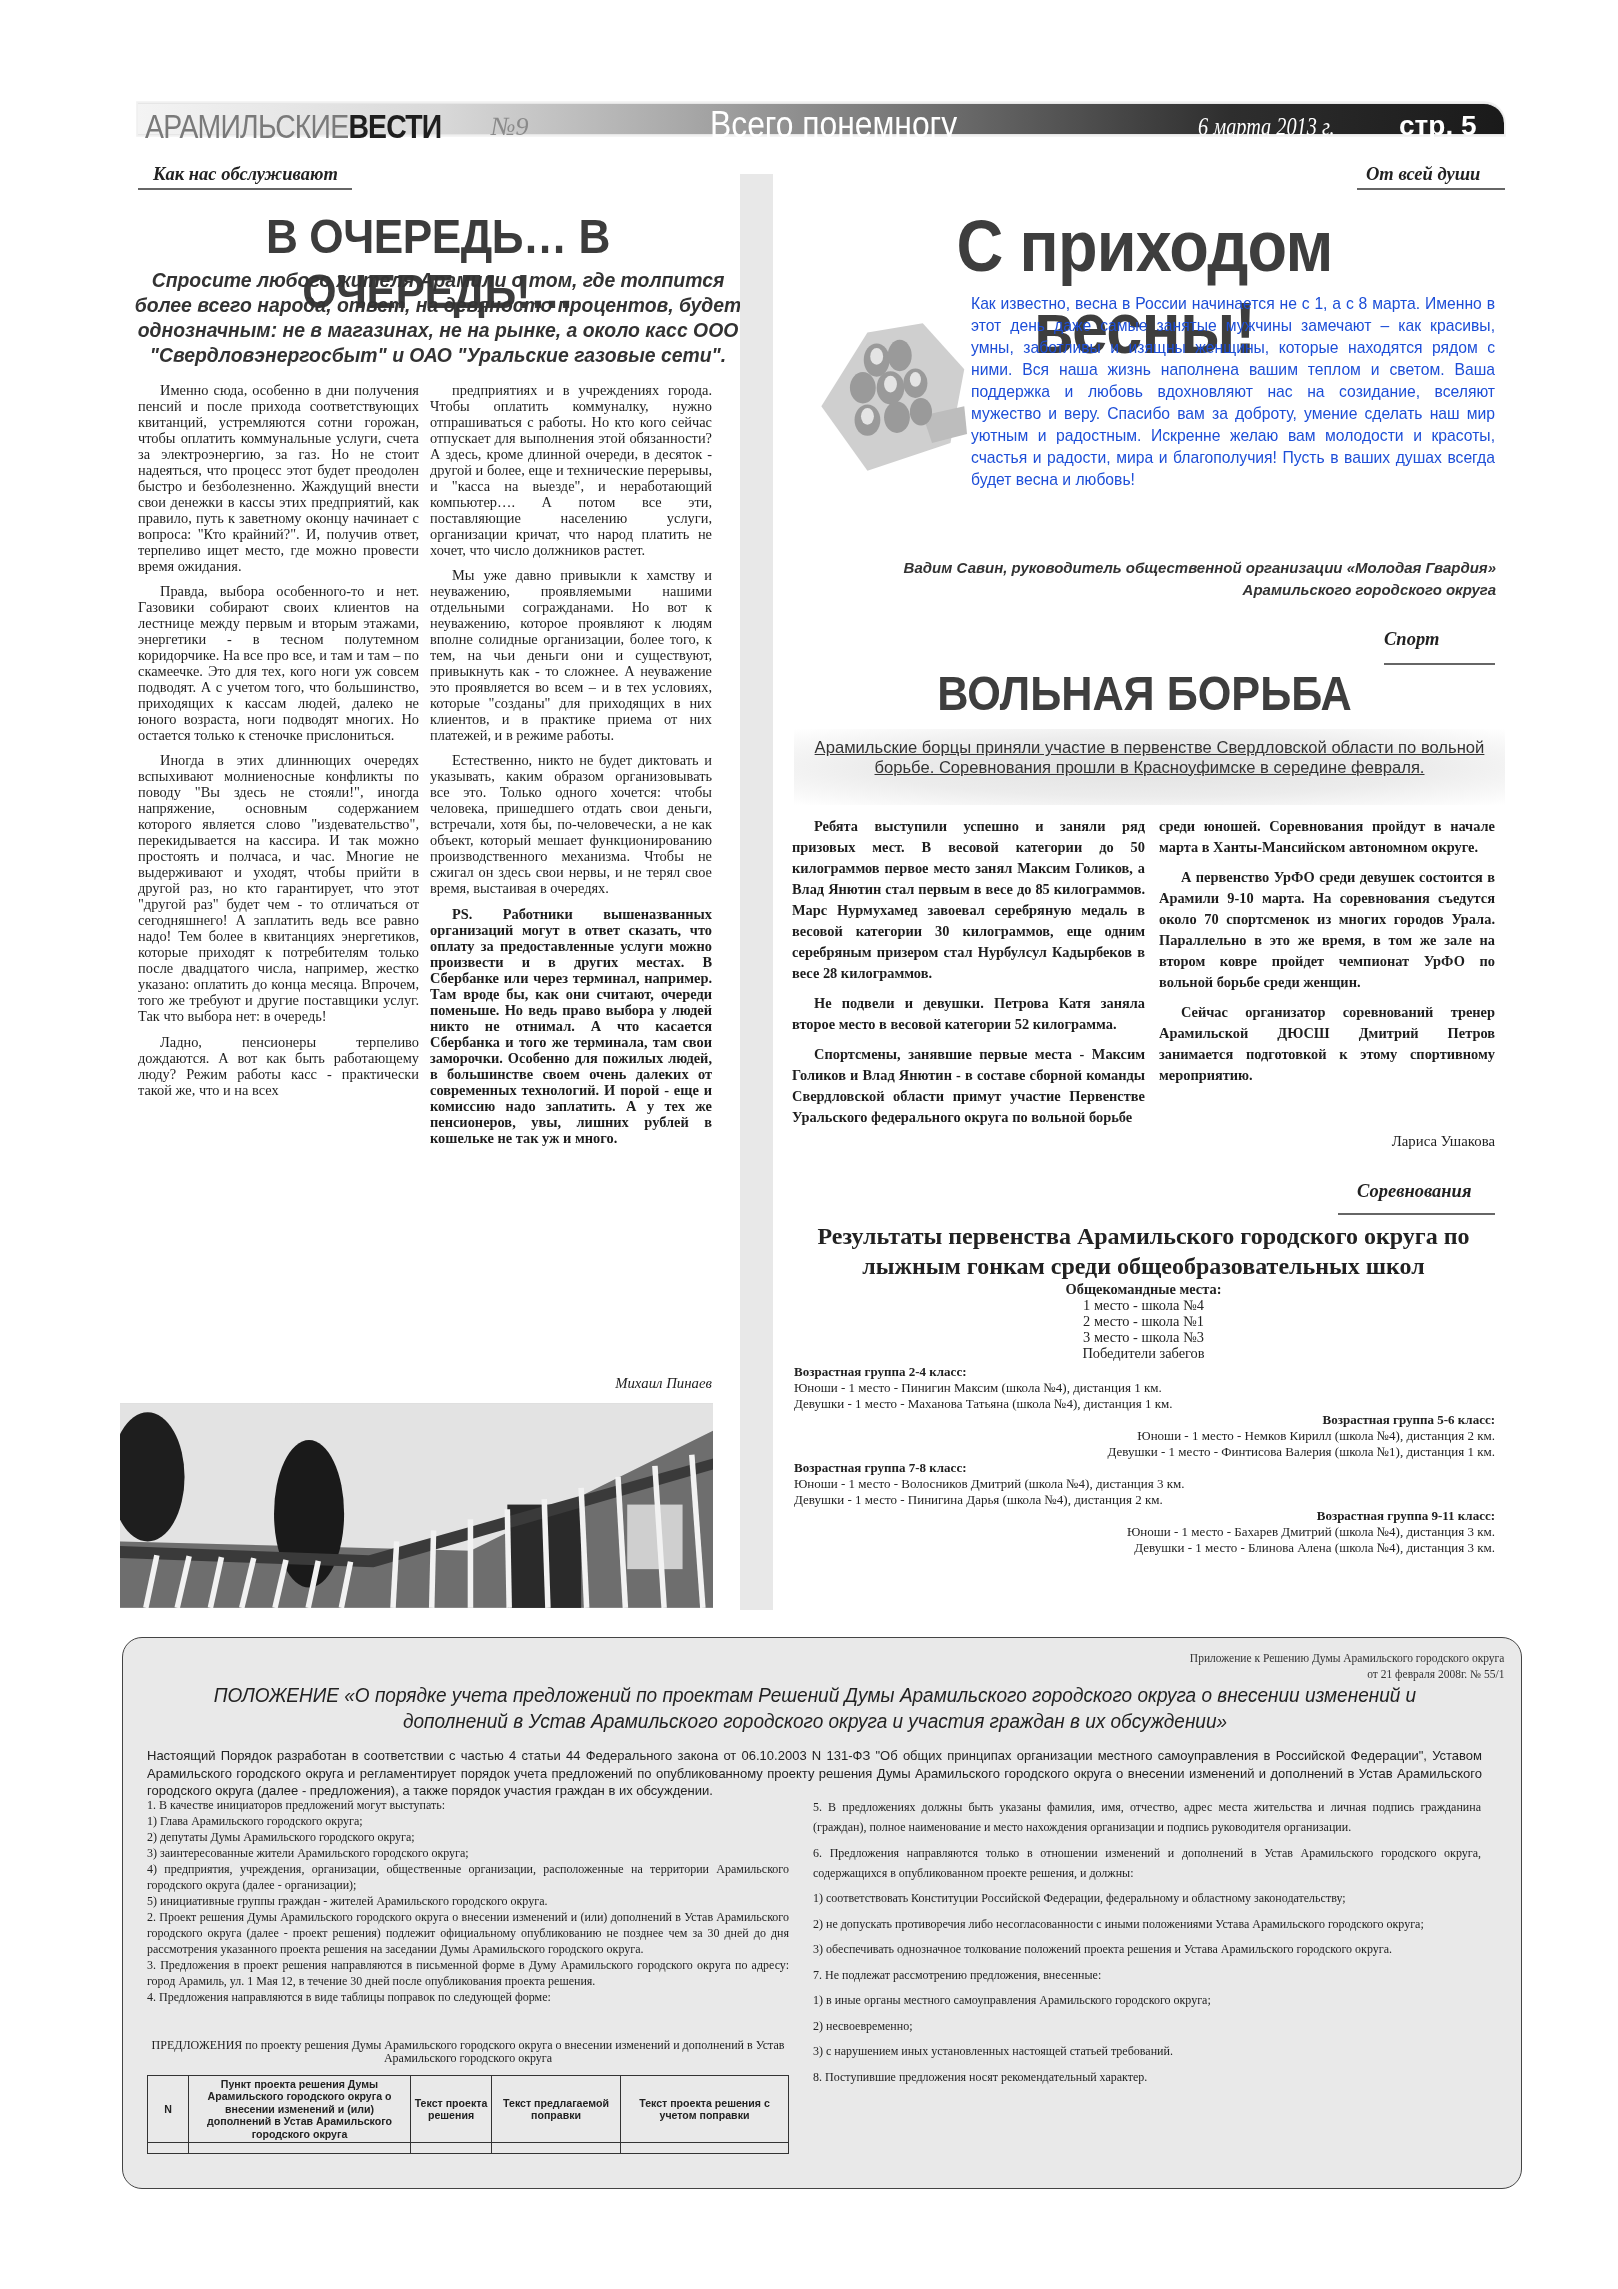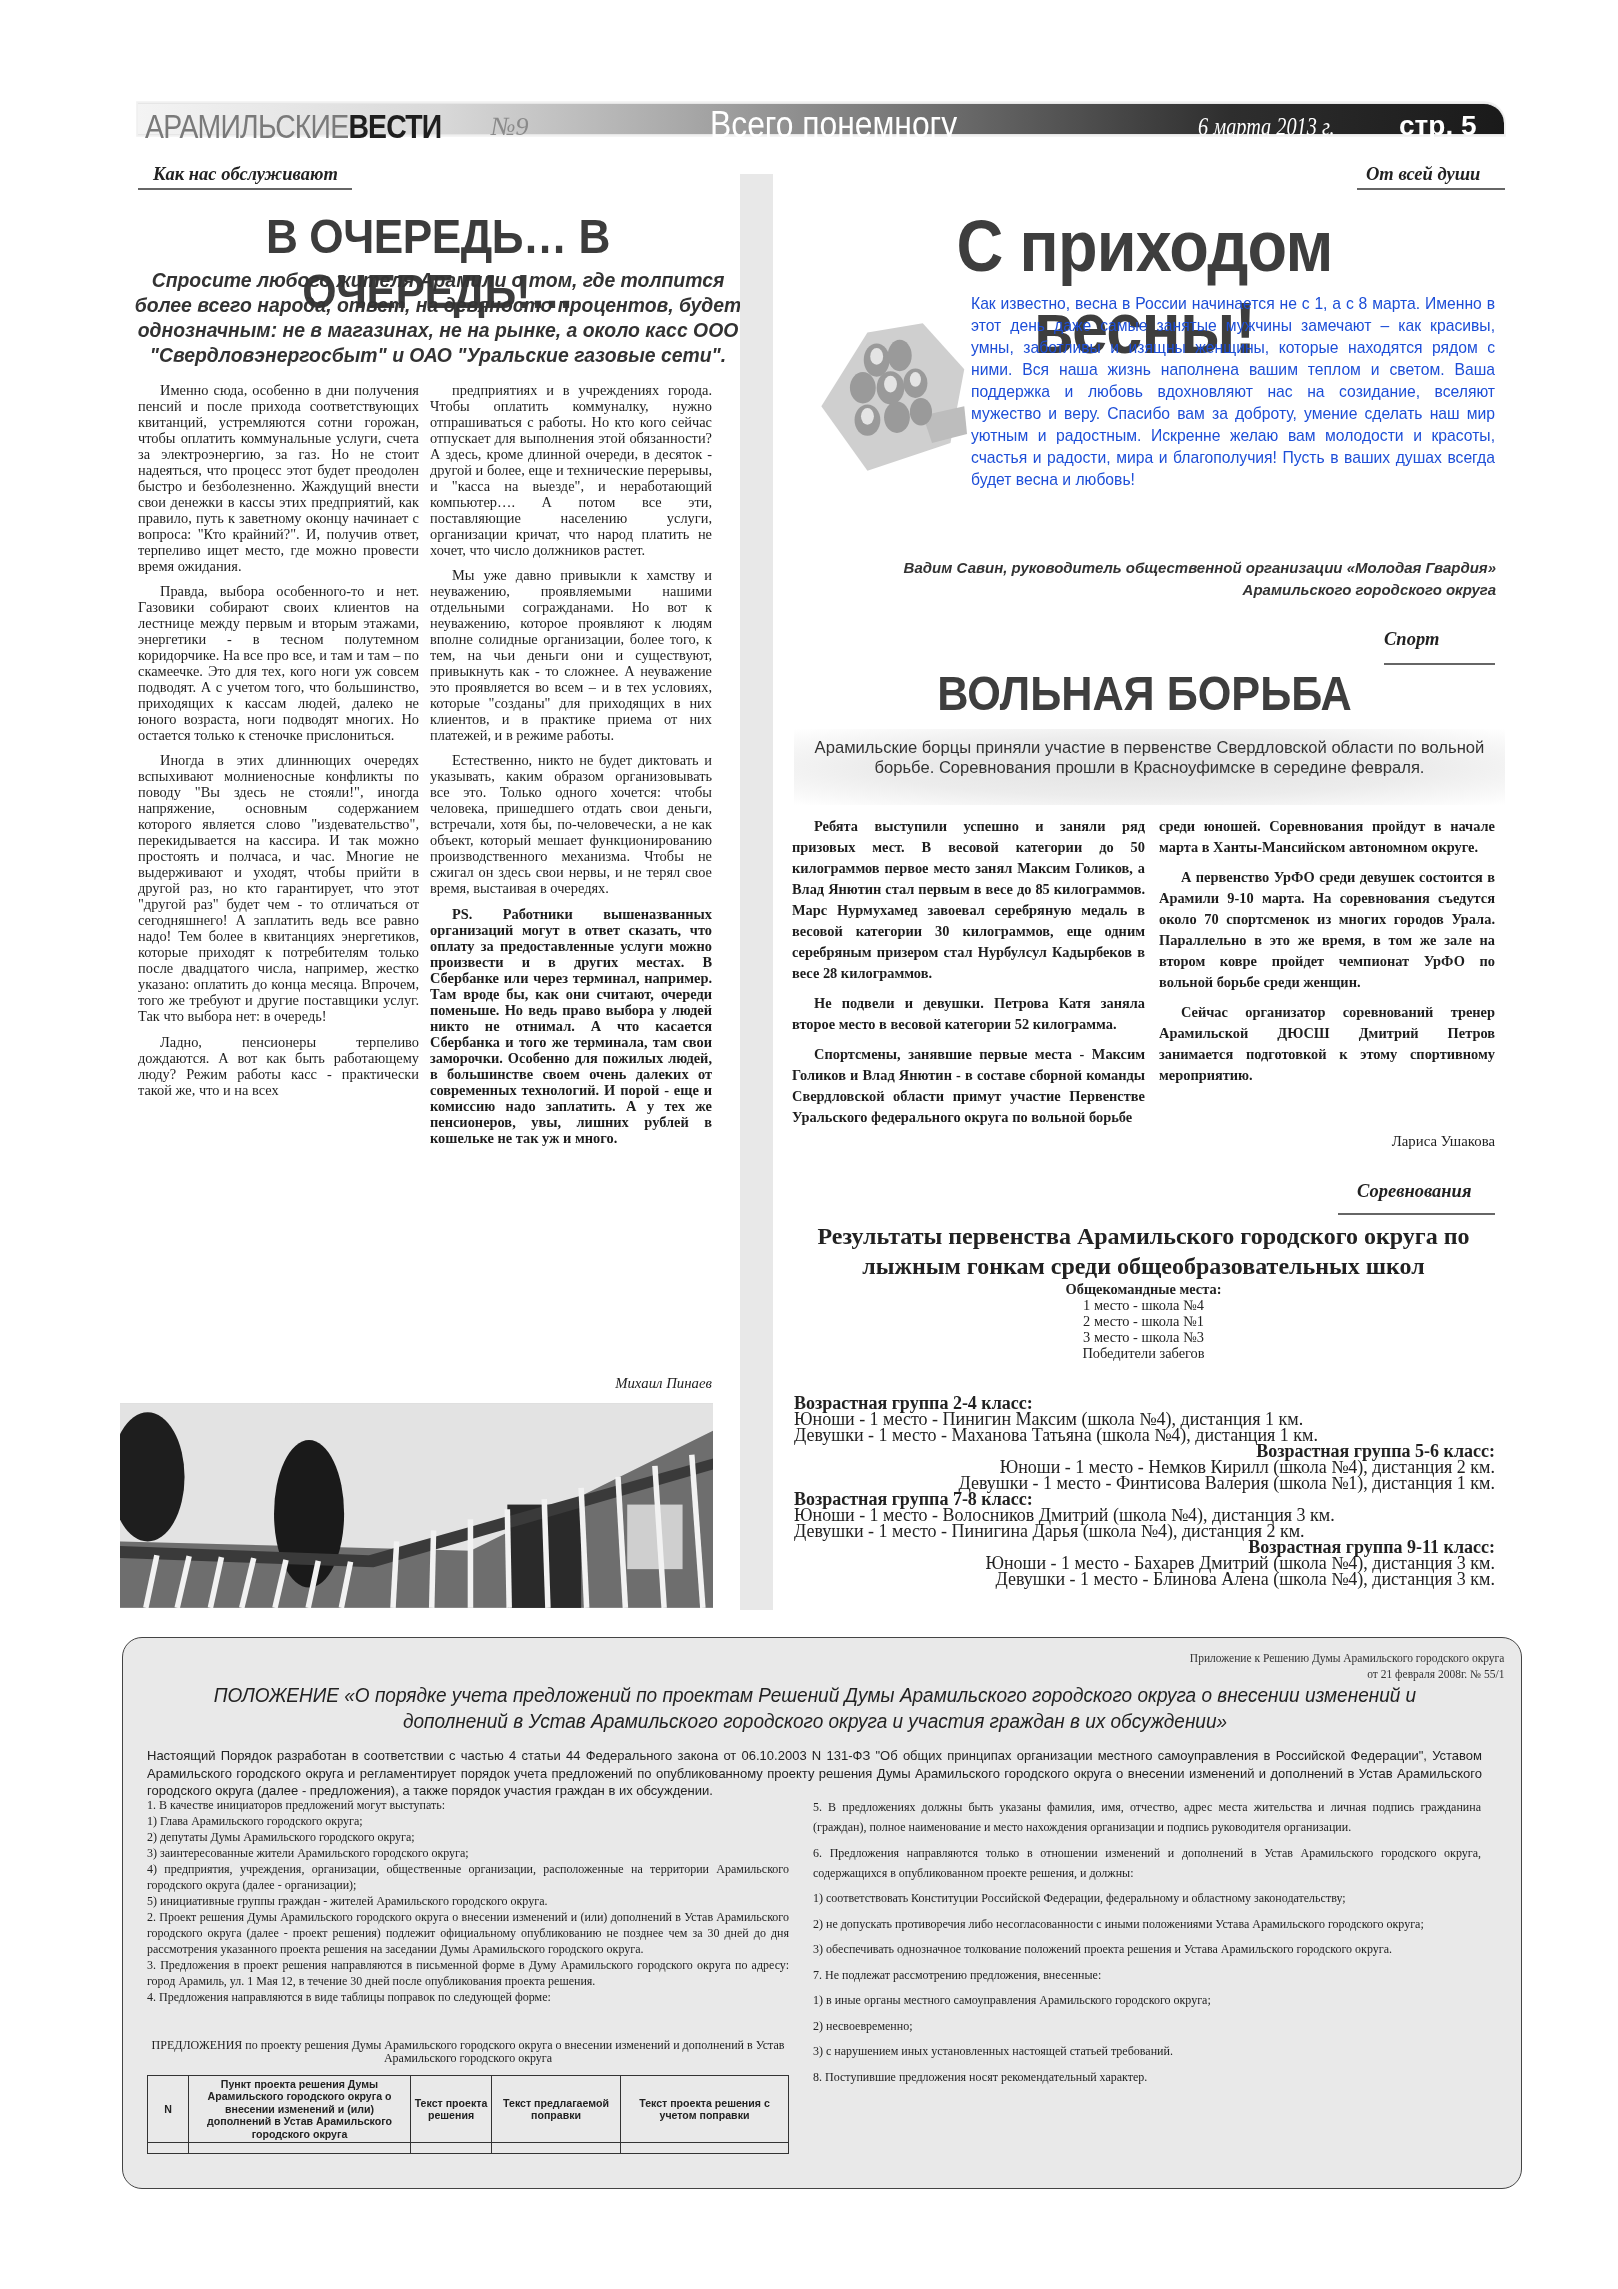--- a/index.html
+++ b/index.html
@@ -48,32 +48,33 @@
   .spring-body { position: absolute; left: 971px; top: 293px; width: 524px; font-family: "Liberation Sans", sans-serif; font-size: 15.7px; line-height: 22px; text-align: justify; color: #1d4ed8; }
   .spring-sign { position: absolute; left: 831px; top: 557px; width: 665px; text-align: right; font-family: "Liberation Sans", sans-serif; font-style: italic; font-weight: 700; font-size: 15px; line-height: 22px; color: #333; }
 
   
   .wr-title { position: absolute; left: 812px; top: 666px; width: 665px; text-align: center; font-family: "Liberation Sans", sans-serif; font-weight: 700; font-size: 48px; color: #3e3e3e; transform: scaleX(0.9); }
   .wr-lead {
     position: absolute; left: 794px; top: 729px; width: 711px; height: 76px; text-align: center;
     font-family: "Liberation Sans", sans-serif; font-size: 16.6px; line-height: 19.4px; color: #333;
     background: radial-gradient(ellipse at center, #e2e2e2 0%, #ececec 55%, #ffffff 100%);
     padding-top: 9.2px;
+    text-decoration: underline;
   }
   .col-bold { position: absolute; font-size: 14.4px; line-height: 21px; text-align: justify; font-weight: 700; color: #1e1e1e; }
   .col-bold p { text-indent: 22px; margin-bottom: 9.2px; }
   .wr-a { left: 792px; top: 816px; width: 353px; }
   .wr-b { left: 1159px; top: 816px; width: 336px; }
   .byline-wr { position: absolute; left: 1159px; top: 1133px; width: 336px; text-align: right; font-size: 14.8px; }
 
   
   .ski-title { position: absolute; left: 792px; top: 1222px; width: 703px; text-align: center; font-weight: 700; font-size: 24px; line-height: 29.5px; color: #222; }
   .ski-center { position: absolute; left: 792px; top: 1281px; width: 703px; text-align: center; font-size: 14.4px; line-height: 16px; }
   .ski-center .h { font-weight: 700; }
-  .ski-list { position: absolute; left: 794px; top: 1395px; width: 701px; font-size: 18px; line-height: 16px; }
+  .ski-list { position: absolute; left: 794px; top: 1364px; width: 701px; font-size: 13px; line-height: 16px; }
   .ski-list .grp { font-weight: 700; }
   .ski-list .r { text-align: right; }
 
   
   .reg-box {
     position: absolute; left: 122px; top: 1637px; width: 1400px; height: 552px;
     background: #e9e9e9; border: 1.8px solid #444; border-radius: 20px 20px 20px 20px;
   }
   .reg-note { position: absolute; right: 16.6px; top: 13px; text-align: right; font-size: 11.5px; line-height: 15.7px; color: #333; }
   .reg-title { position: absolute; left: 18.5px; top: 44px; width: 1346px; text-align: center; font-family: "Liberation Sans", sans-serif; font-style: italic; font-size: 20px; line-height: 26px; color: #222; transform: scaleX(0.95); }

